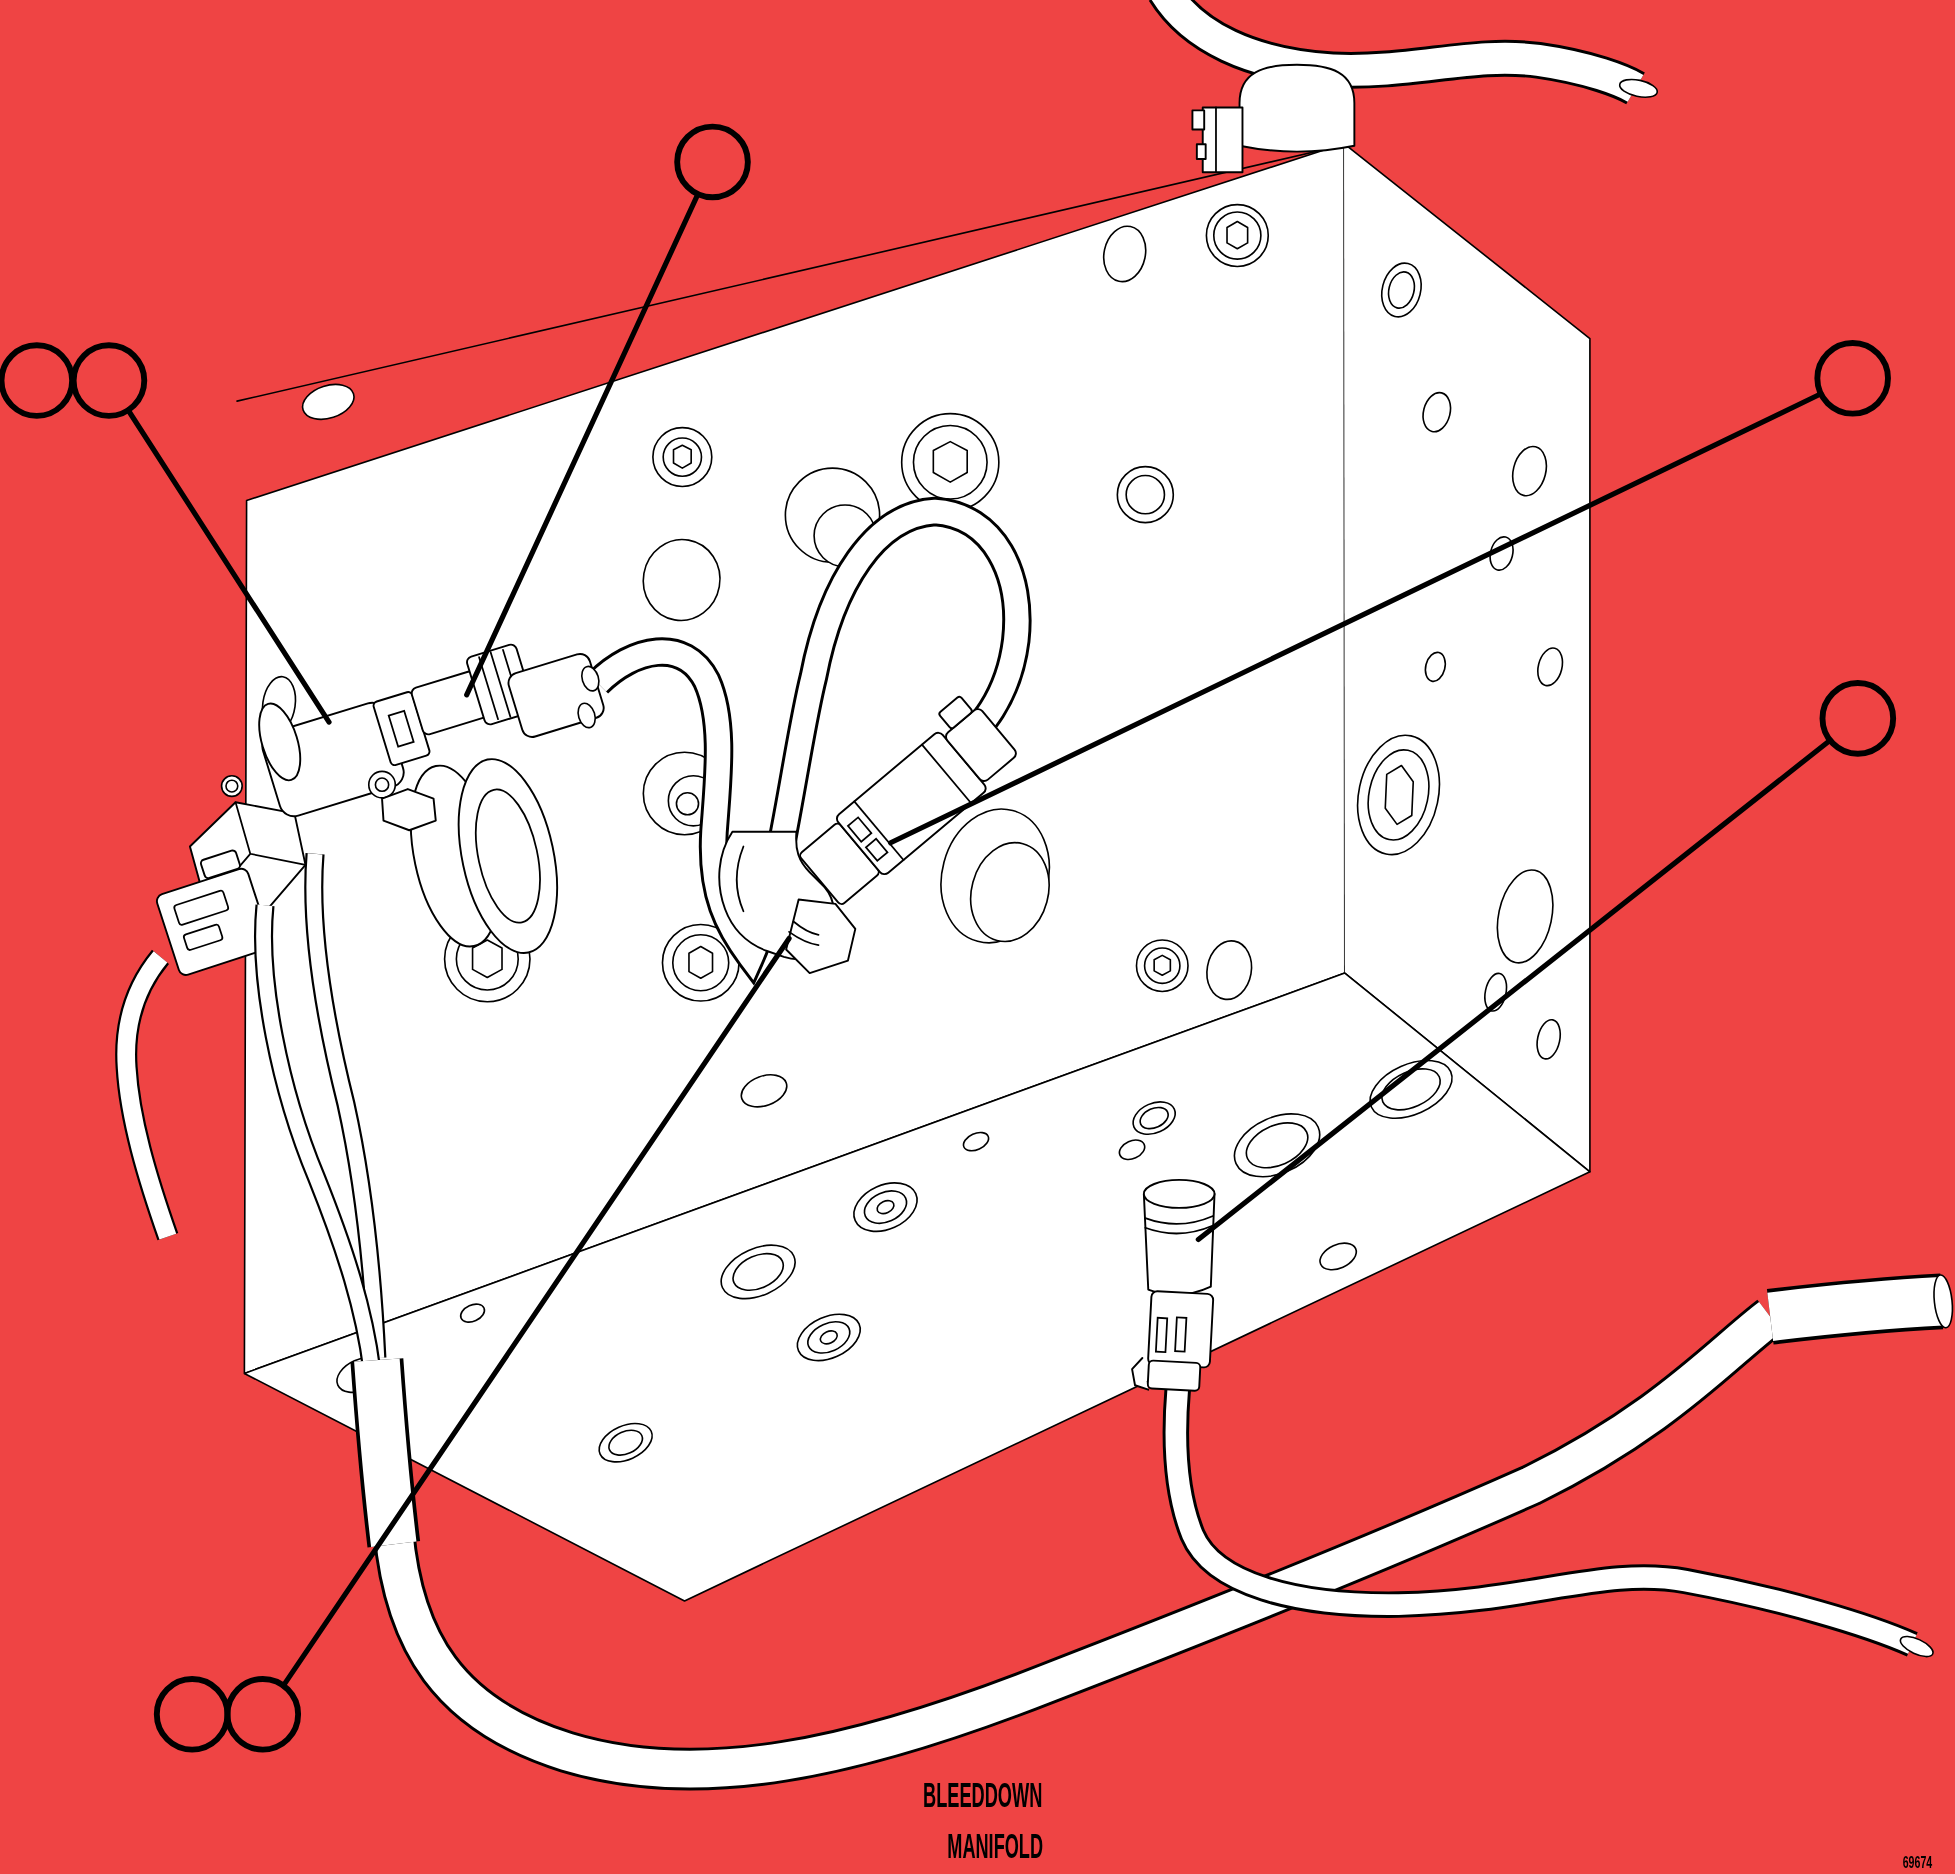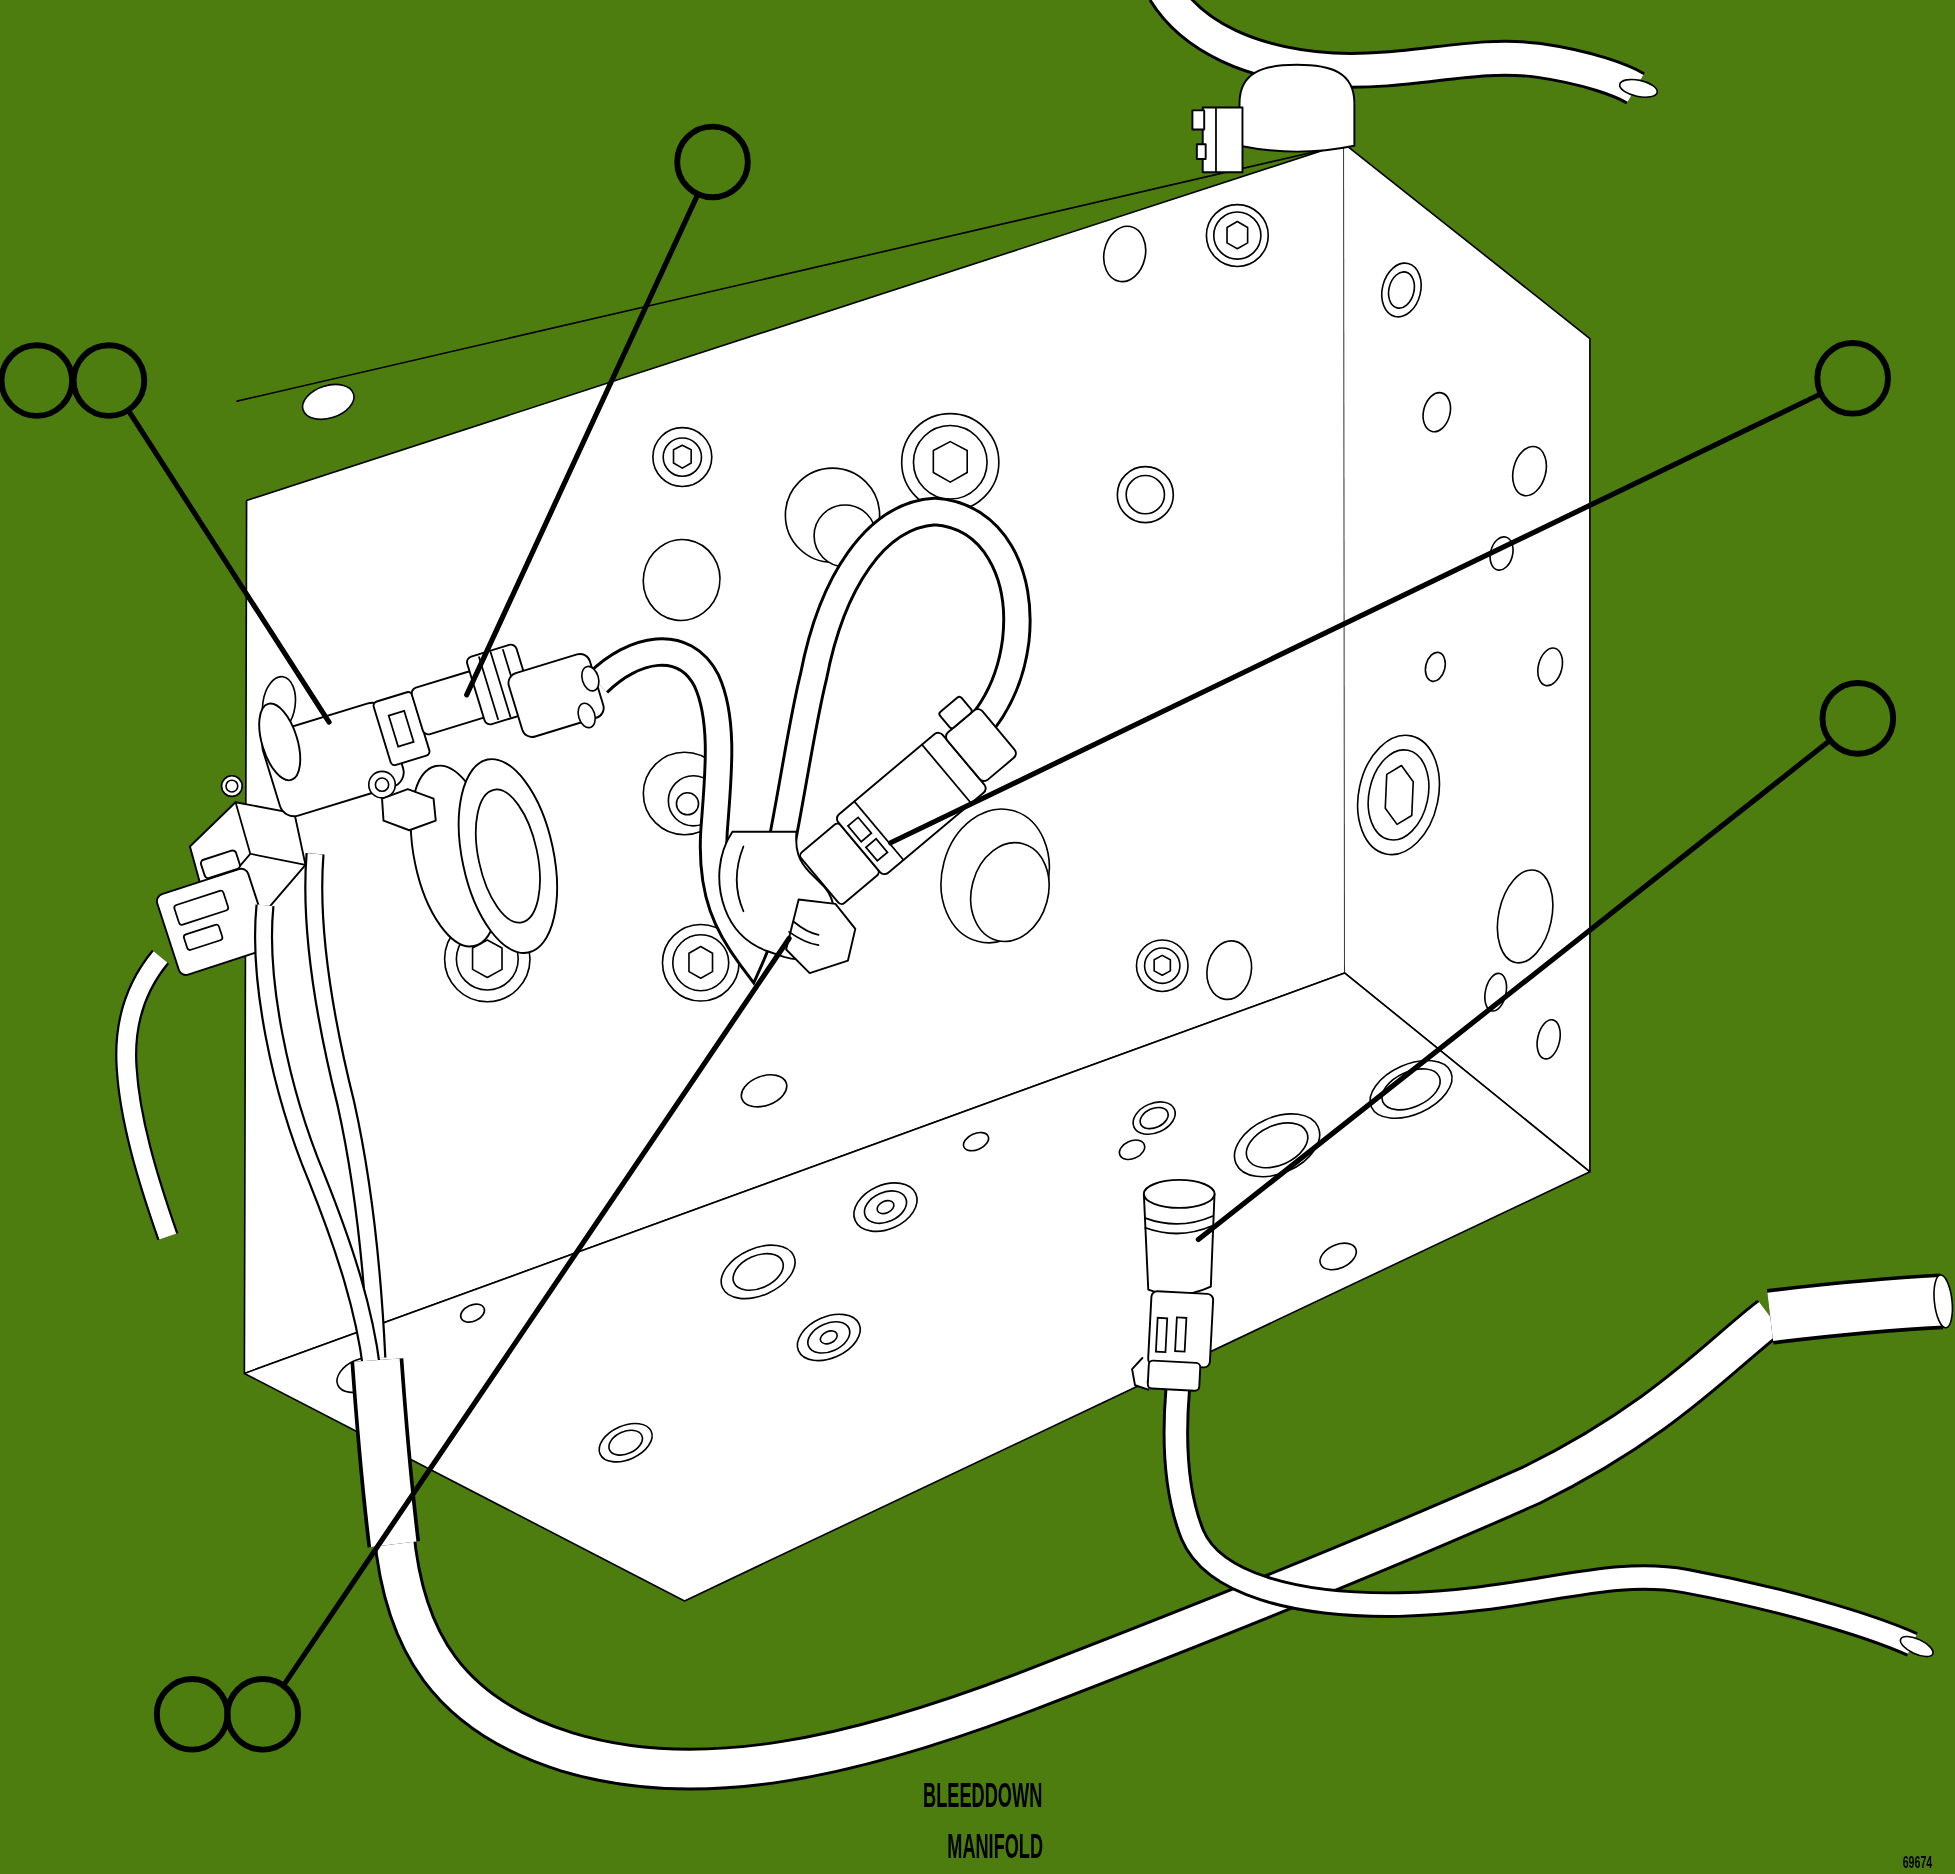--- a/index.html
+++ b/index.html
@@ -1,16 +1,16 @@
 <!DOCTYPE html>
 <html style="font-size:11.8px"><head>
 <meta charset="utf-8">
 <style>
   html,body{margin:0;padding:0;background:#ffffff;}
-  .stage{width:1955px;height:1874px;background:#4d7c0f;position:relative;overflow:hidden;}
+  .stage{width:1955px;height:1874px;background:#ef4444;position:relative;overflow:hidden;}
   svg{display:block;width:1955px;height:1874px;}
   .ln{fill:none;stroke:#000;stroke-width:2.2;stroke-linejoin:round;stroke-linecap:round;}
   .fw{fill:#fff;stroke:#000;stroke-width:2.2;stroke-linejoin:round;}
   .cmp{fill:#fff;stroke:#000;stroke-width:2.6;stroke-linejoin:round;stroke-linecap:round;}
   .cmpl{fill:none;stroke:#000;stroke-width:2.4;stroke-linecap:round;}
   .tube-o{fill:none;stroke:#000;stroke-linecap:butt;}
   .tube-i{fill:none;stroke:#fff;stroke-linecap:butt;}
   .callout{fill:none;stroke:#000;stroke-width:8;}
   .leader{stroke:#000;stroke-width:7;stroke-linecap:round;}
   .caption{font-family:"Liberation Sans","DejaVu Sans",sans-serif;font-weight:bold;fill:#000;}

